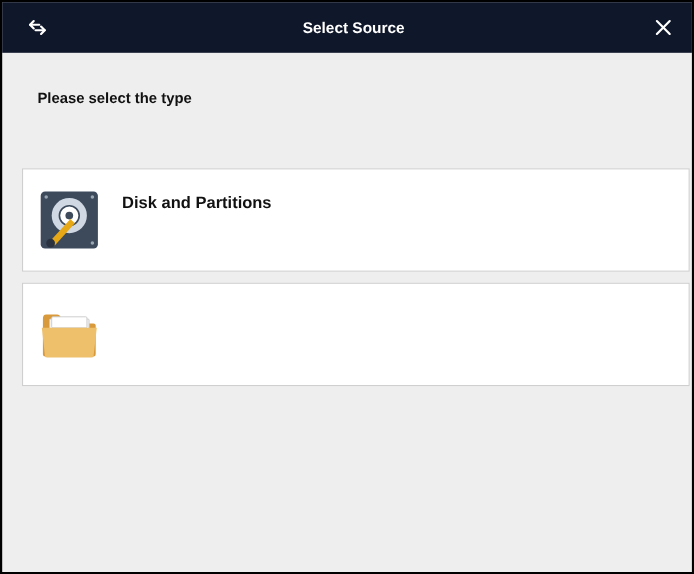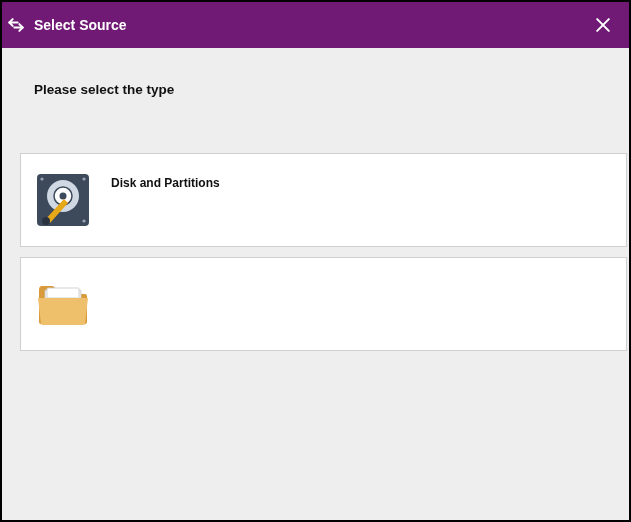--- a/index.html
+++ b/index.html
@@ -12,26 +12,27 @@
   }
   .window {
     width: 627px;
     height: 518px;
     margin: 2px;
     background: #eeeeee;
     display: flex;
     flex-direction: column;
   }
   .titlebar {
-    background: #701a75;
+    background: #0f172a;
     color: #fff;
     height: 46px;
     display: flex;
     align-items: center;
-    padding: 0 14px 0 4px;
+    padding: 0 14px 0 22px;
+    text-align: center;
   }
   .titlebar .app-icon {
     width: 20px;
     height: 20px;
     margin-right: 8px;
     display: flex;
     align-items: center;
     justify-content: center;
   }
   .titlebar .title {
@@ -70,21 +71,21 @@
   }
   .option .icon {
     width: 56px;
     height: 56px;
     margin-right: 20px;
     display: flex;
     align-items: center;
     justify-content: center;
   }
   .option .label {
-    font-size: 12px;
+    font-size: 15px;
     font-weight: bold;
     color: #111;
     align-self: flex-start;
     margin-top: 22px;
   }
 </style>
 </head>
 <body>
 
 <div class="window">

